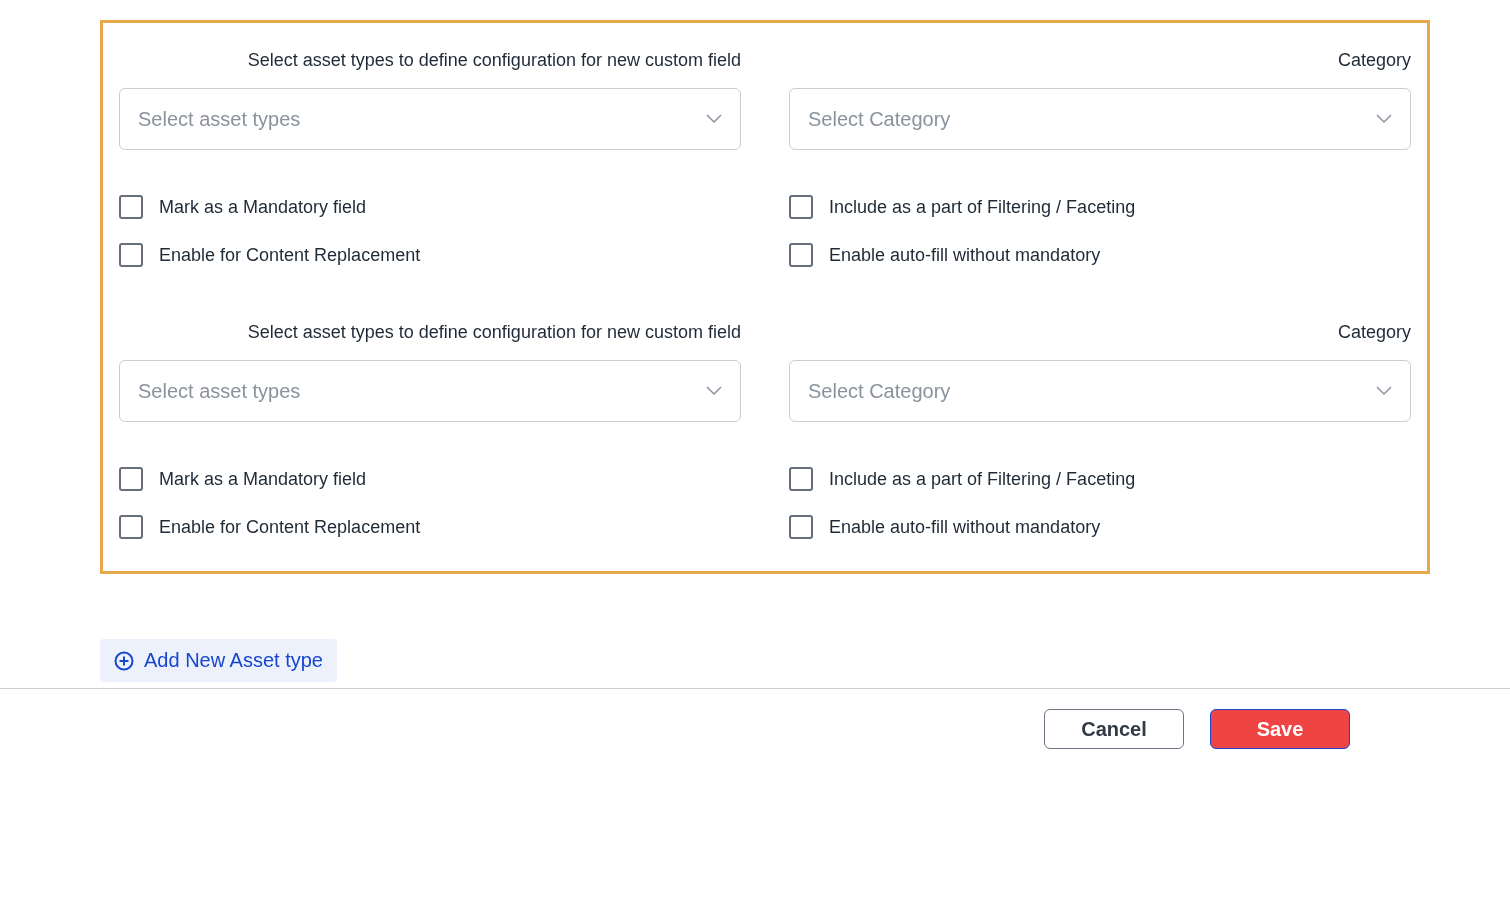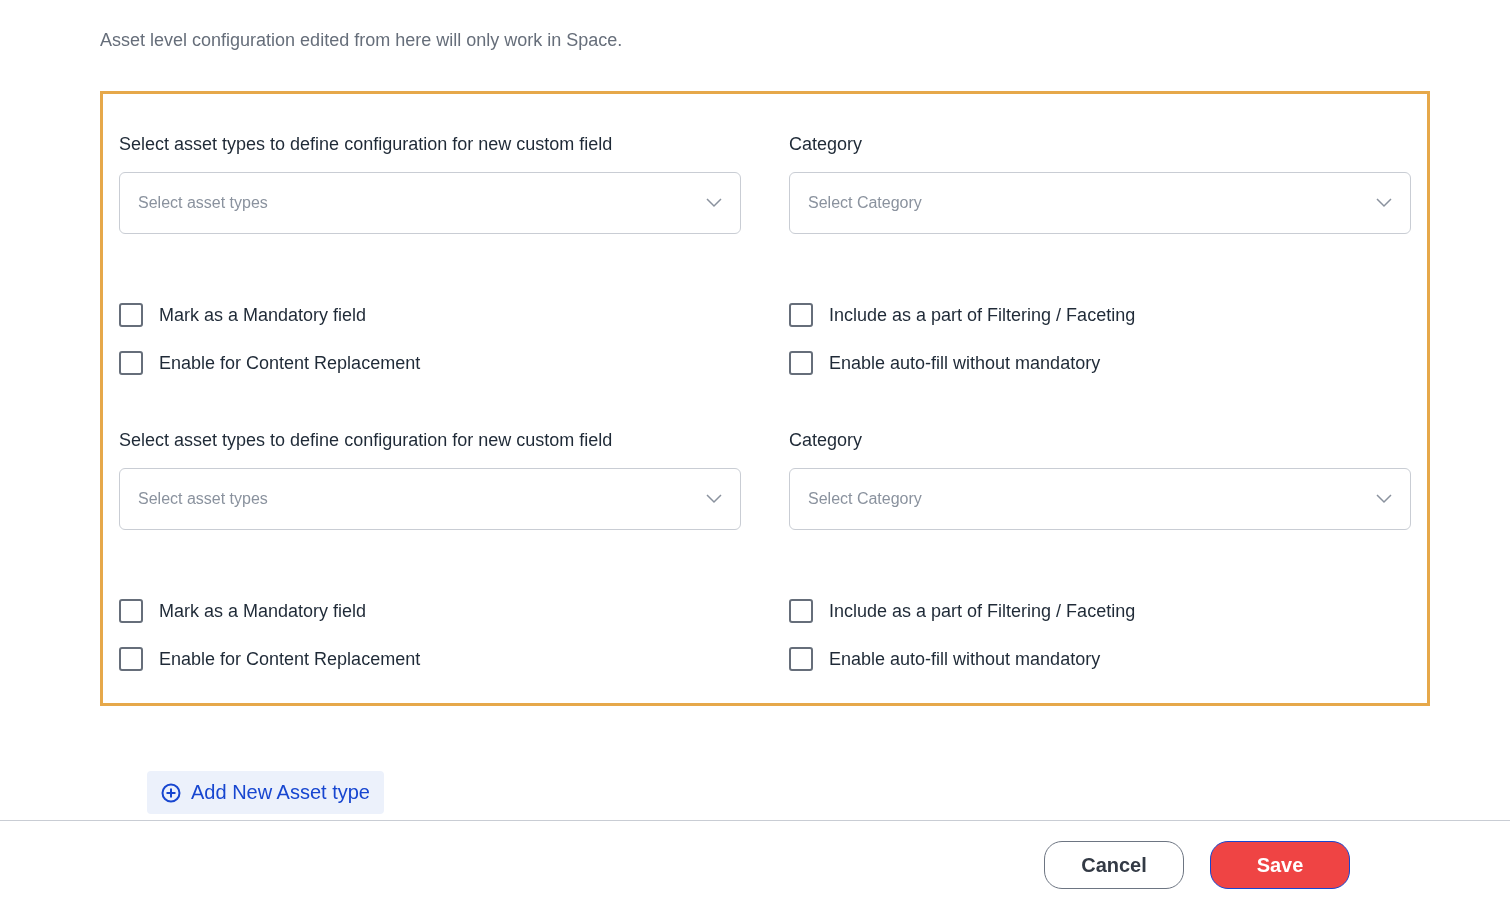--- a/index.html
+++ b/index.html
@@ -38,22 +38,23 @@
     margin-left: 20px;
   }
   .section-sub {
     color: #666e7a;
     font-size: 18px;
     margin: 10px 80px 40px 100px;
   }
   .highlight-box {
     margin: 0 80px 0 100px;
     border: 3px solid #e6a84a;
-    padding: 40px 16px 32px 16px;
+    padding: 27px 16px 32px 16px;
     box-sizing: border-box;
+    text-align: right;
   }
   .config-block + .config-block {
     margin-top: 55px;
   }
   .row {
     display: flex;
     gap: 48px;
   }
   .col {
     flex: 1;
@@ -66,21 +67,21 @@
   }
   .select-control {
     height: 60px;
     border: 1px solid #c9cdd4;
     border-radius: 6px;
     padding: 0 18px;
     display: flex;
     align-items: center;
     justify-content: space-between;
     color: #8a929e;
-    font-size: 16px;
+    font-size: 20px;
     background: #ffffff;
     cursor: pointer;
     margin-top: 17px;
   }
   .select-control .chev {
     display:flex;
     align-items:center;
   }
   .checkbox-row {
     display: flex;
@@ -91,21 +92,21 @@
     cursor: pointer;
   }
   .checkbox-box {
     width: 20px;
     height: 20px;
     border: 2px solid #666e7a;
     border-radius: 3px;
     flex: 0 0 auto;
   }
   .checkbox-grid {
-    margin-top: 69px;
+    margin-top: 45px;
     display: grid;
     grid-template-columns: 1fr 1fr;
     column-gap: 48px;
     row-gap: 24px;
   }
   .checkbox-grid .left-cell, .checkbox-grid .right-cell {
     display:flex;
   }
   .add-row {
     margin: 65px 80px 0 100px;
@@ -114,38 +115,37 @@
     display: inline-flex;
     align-items: center;
     gap: 10px;
     background: #ecf1fb;
     color: #1746d0;
     border: none;
     border-radius: 4px;
     padding: 10px 14px;
     font-size: 20px;
     cursor: pointer;
-    margin-left: 47px;
   }
   .add-btn .plus-circ {
     display:flex;
     align-items:center;
   }
   .footer {
     border-top: 1px solid #c9cdd4;
     margin-top: 6px;
     padding: 20px 160px 25px 0;
     display: flex;
     justify-content: flex-end;
     gap: 26px;
   }
   .btn {
-    height: 48px;
+    height: 40px;
     min-width: 140px;
-    border-radius: 18px;
+    border-radius: 6px;
     font-size: 20px;
     font-weight: 700;
     cursor: pointer;
     display: inline-flex;
     align-items: center;
     justify-content: center;
     padding: 0 22px;
   }
   .btn-secondary {
     background: #ffffff;
@@ -157,21 +157,20 @@
     color: #ffffff;
     border: 1px solid #1746d0;
   }
 </style>
 </head>
 <body>
 
 <div class="page">
 
 
-  <div class="section-sub">Asset level configuration edited from here will only work in Space.</div>
 
   <div class="highlight-box">
 
     <div class="config-block">
       <div class="row">
         <div class="col">
           <div class="field-label">Select asset types to define configuration for new custom field</div>
           <div class="select-control">
             <span>Select asset types</span>
             <span class="chev">

